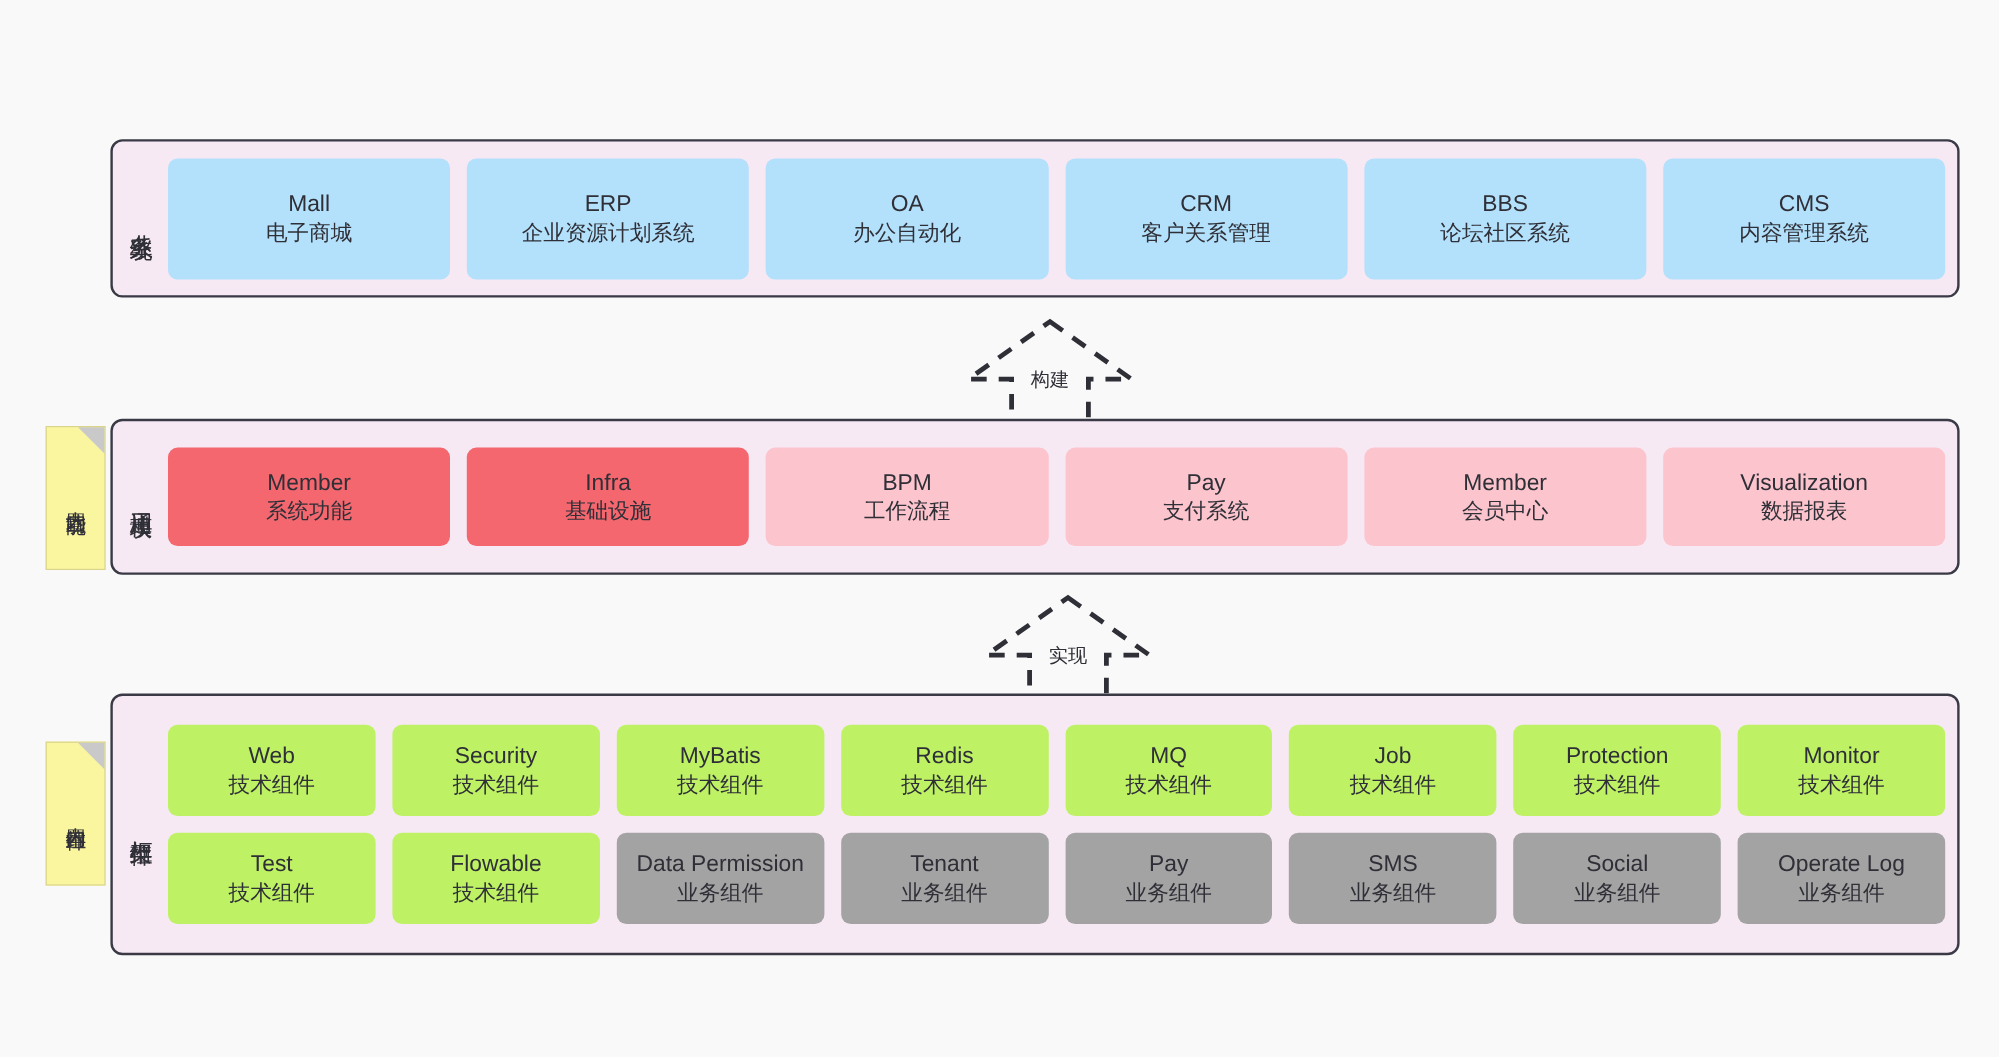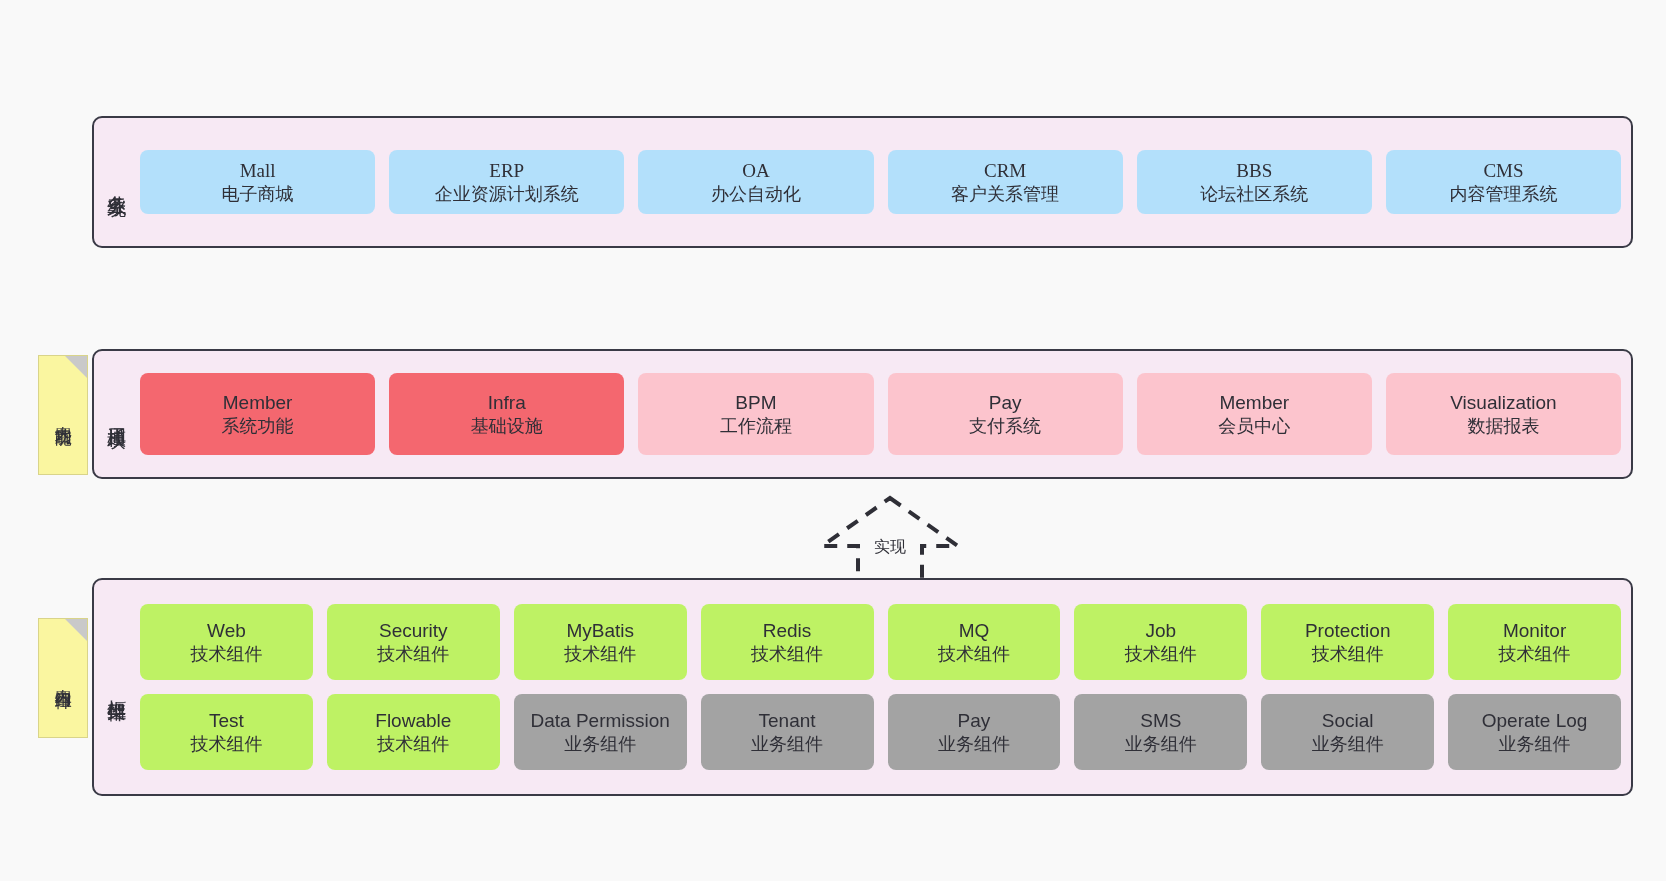--- a/index.html
+++ b/index.html
@@ -67,21 +67,21 @@
     align-items: center;
     justify-content: center;
     text-align: center;
     line-height: 1.24;
     box-sizing: border-box;
     padding: 4px 6px;
   }
   .cell .en { font-size: 19px; }
   .cell .cn { font-size: 18px; }
 
-  .h-sys   { height: 64px; font-family: Liberation Serif, serif; }
+  .h-sys   { height: 101px; }
   .h-mod   { height: 82px; }
   .h-comp  { height: 76px; }
 
   .c-blue       { background: #b3e0fb; }
   .c-red        { background: #f4676f; }
   .c-pink       { background: #fcc4cd; }
   .c-green      { background: #bef264; }
   .c-lightgreen { background: #a3a3a3; }
 
   
@@ -158,20 +158,26 @@
           <span class="cn">论坛社区系统</span>
         </div>
         <div class="cell h-sys c-blue">
           <span class="en">CMS</span>
           <span class="cn">内容管理系统</span>
         </div>
       </div>
     </div>
   </div>
 
+  <div class="connector" style="left:795px; top:262px;">
+    <svg width="160" height="96" viewBox="0 0 160 96">
+      <path d="M80 6 L148 54 L112 54 L112 90 L48 90 L48 54 L12 54 Z" fill="#f9f9f9" stroke="#2f2f37" stroke-width="4" stroke-dasharray="13 10" stroke-linejoin="miter"></path>
+    </svg>
+    <span class="label">构建</span>
+  </div>
 
   <div class="note" style="left:38px; top:355px; height:120px;">
     <span class="fold"></span>
     <span>内置功能</span>
   </div>
 
   <div class="layer" id="layer-modules" style="left:92px; top:349px; width:1541px; height:130px;">
     <div class="layer-title">通用模块</div>
     <div class="layer-body">
       <div class="row">

